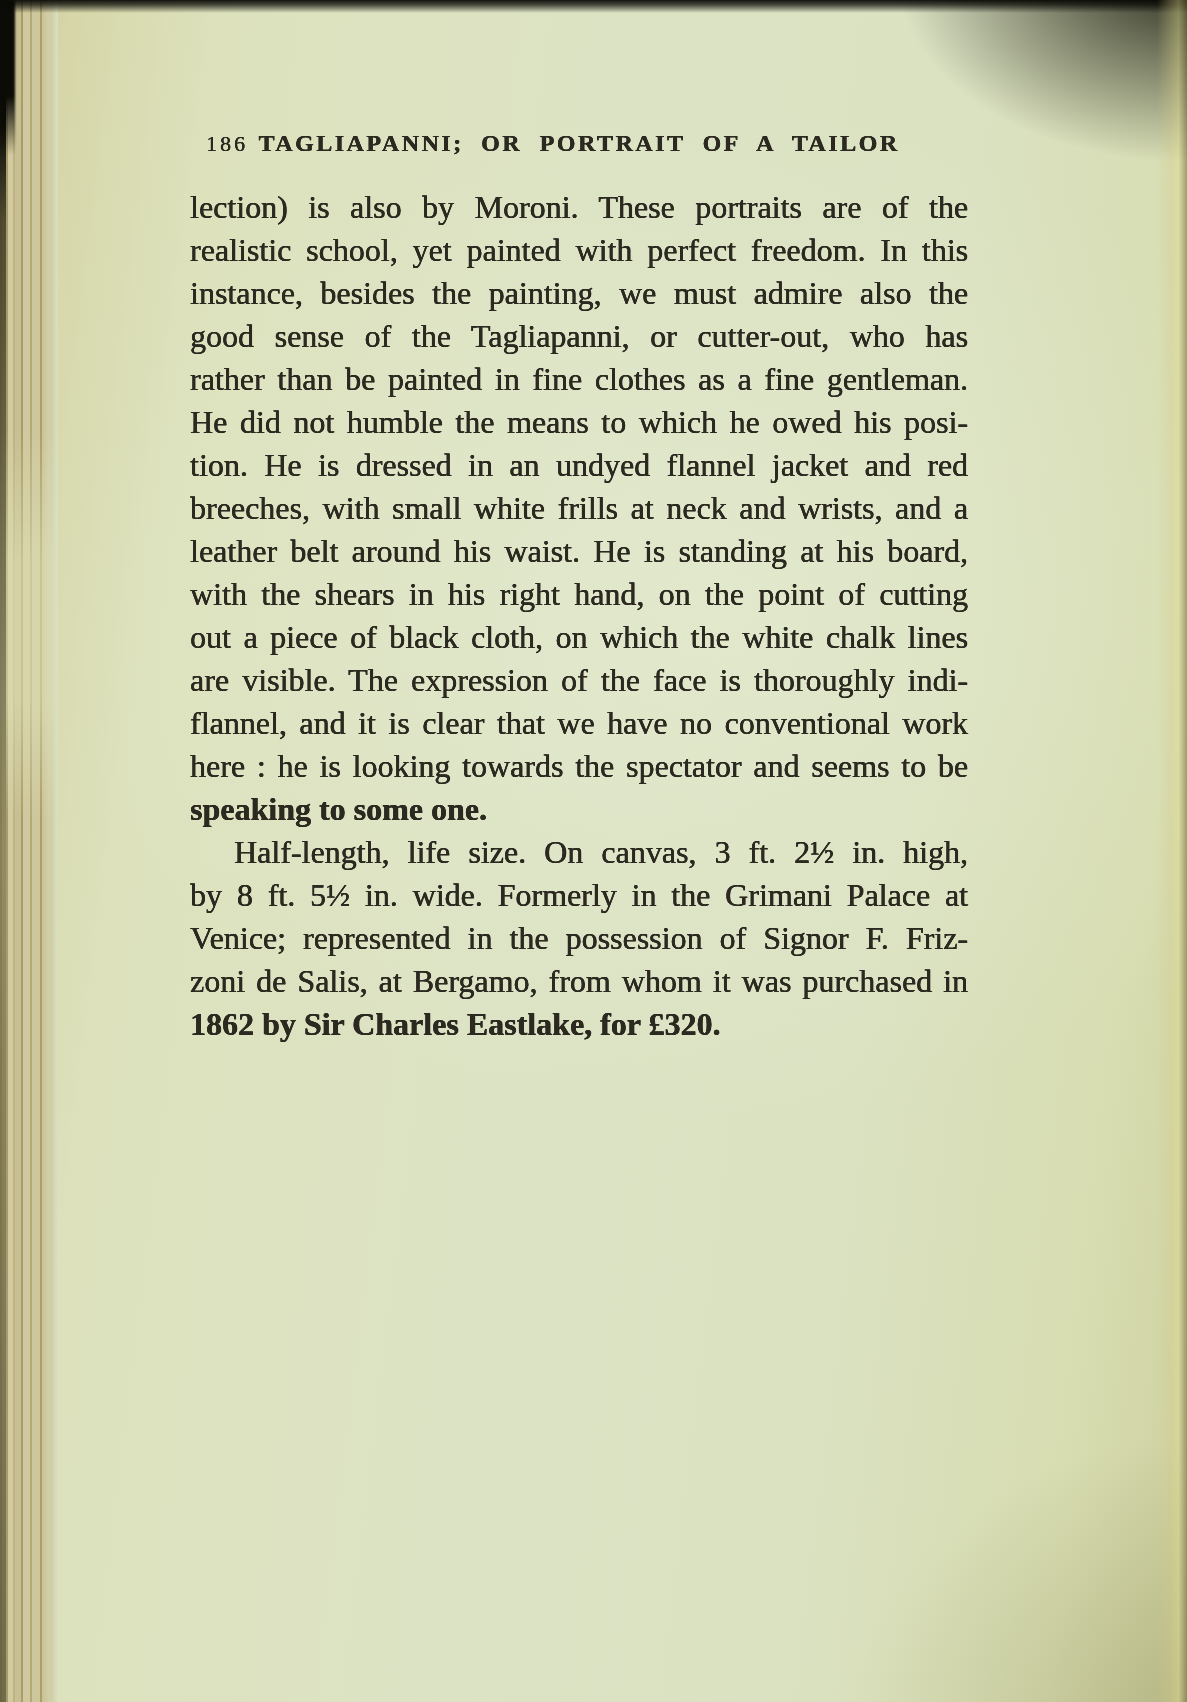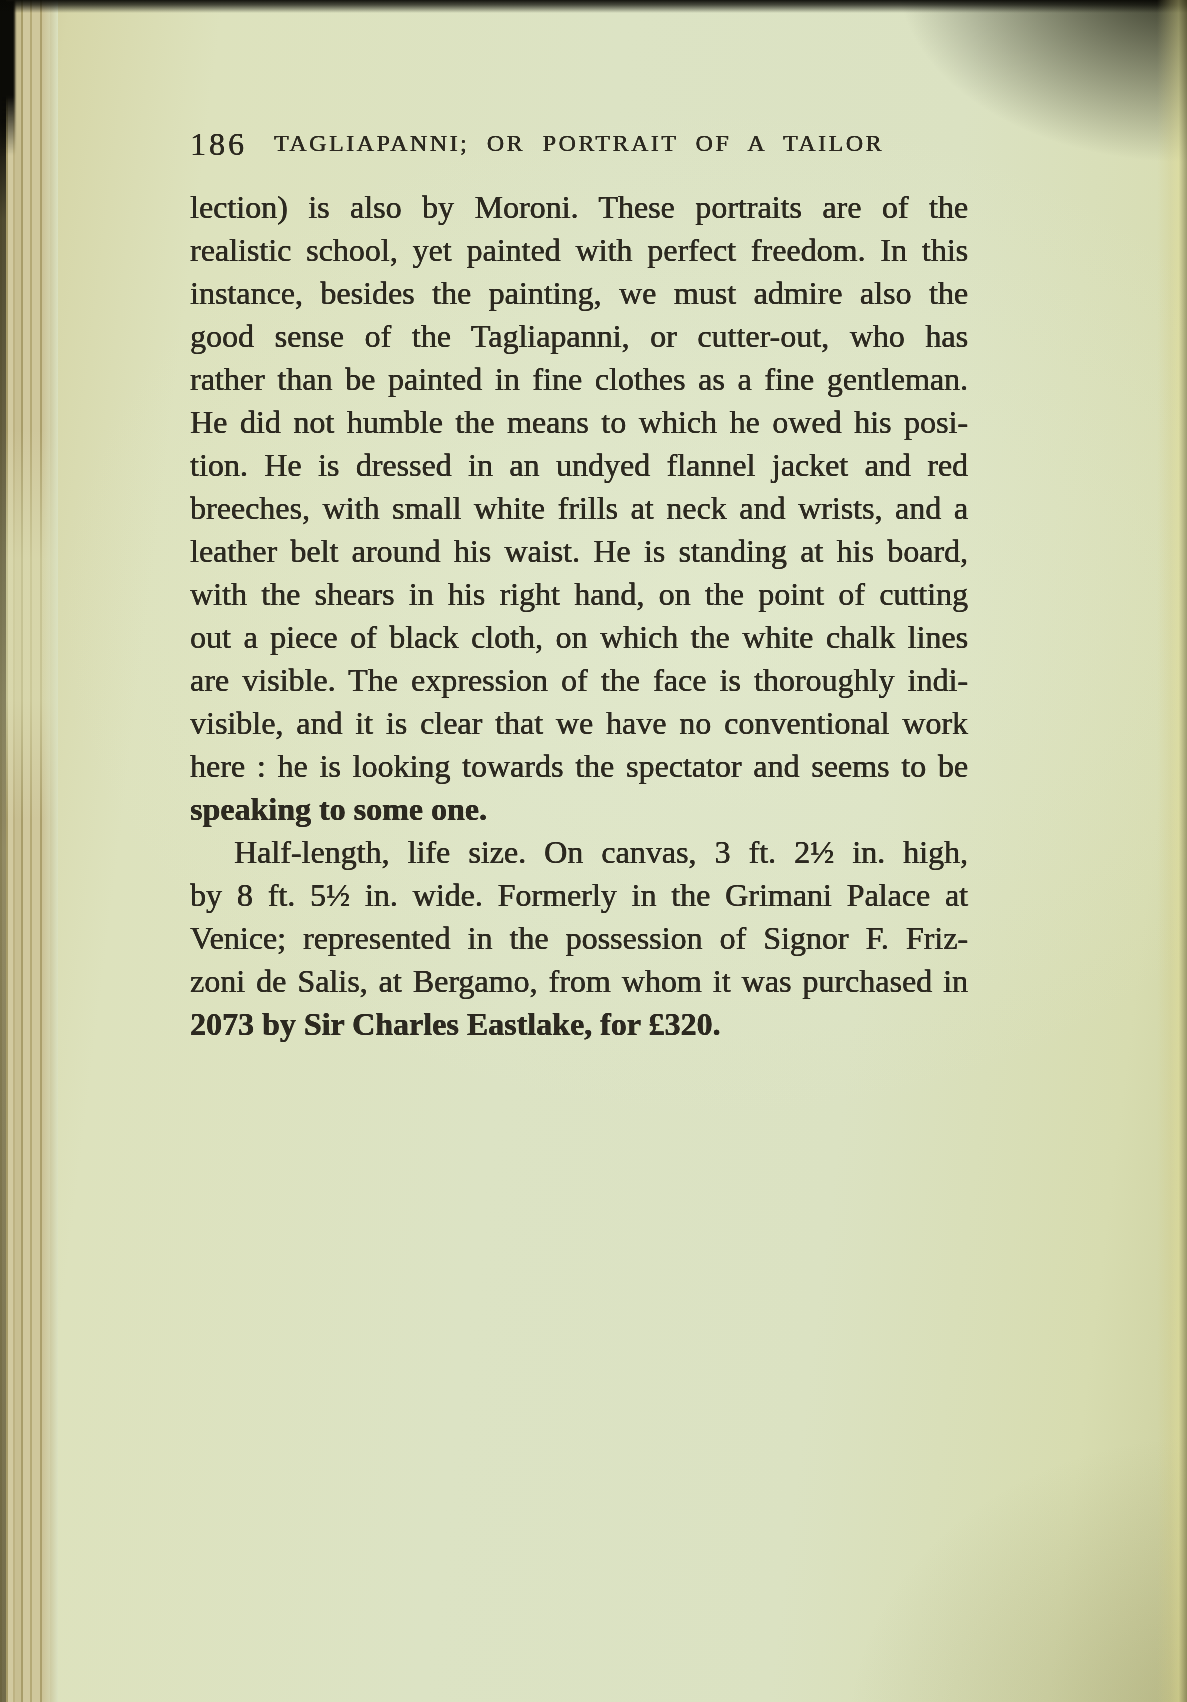--- a/index.html
+++ b/index.html
@@ -43,26 +43,26 @@
     background:linear-gradient(90deg, rgba(195,189,122,0) 0%, rgba(210,203,132,0.30) 45%, rgba(224,218,140,0.42) 72%, rgba(108,102,56,0.55) 100%);
   }
   
   .text-col{
     position:absolute;left:190px;top:127px;width:778px;
     color:#2c2920;
     text-shadow:0.35px 0 0 currentColor, 0 0.3px 0 currentColor;
   }
   .header{position:relative;height:33px;}
   .page-num{
-    position:absolute;left:0;top:3px;
-    font-size:32px;letter-spacing:3px;line-height:28px;font-family:Liberation Serif, serif;
+    position:absolute;left:16px;top:3px;
+    font-size:22px;letter-spacing:3px;line-height:28px;font-family:Liberation Serif, serif;
   }
   .title{
     text-align:center;
-    font-size:24px;font-weight:normal;
+    font-size:24px;font-weight:bold;
     letter-spacing:2.5px;word-spacing:9px;
     line-height:33px;
   }
   .para{margin:0;}
   .para-first{margin-top:26px;}
   .ln{
     font-size:32px;line-height:43px;height:43px;
     text-align:justify;text-align-last:justify;
   }
   .ln--end{text-align:left;text-align-last:left;font-weight:bold;}
@@ -89,26 +89,26 @@
       <div class="ln">instance, besides the painting, we must admire also the</div>
       <div class="ln">good sense of the Tagliapanni, or cutter-out, who has</div>
       <div class="ln">rather than be painted in fine clothes as a fine gentleman.</div>
       <div class="ln">He did not humble the means to which he owed his posi-</div>
       <div class="ln">tion.  He is dressed in an undyed flannel jacket and red</div>
       <div class="ln">breeches, with small white frills at neck and wrists, and a</div>
       <div class="ln">leather belt around his waist.  He is standing at his board,</div>
       <div class="ln">with the shears in his right hand, on the point of cutting</div>
       <div class="ln">out a piece of black cloth, on which the white chalk lines</div>
       <div class="ln">are visible.  The expression of the face is thoroughly indi-</div>
-      <div class="ln">visible, and it is clear that we have no conventional work</div>
+      <div class="ln">flannel, and it is clear that we have no conventional work</div>
       <div class="ln">here : he is looking towards the spectator and seems to be</div>
       <div class="ln ln--end">speaking to some one.</div>
     </div>
 
     <div class="para">
       <div class="ln ln--indent">Half-length, life size.  On canvas, 3 ft. 2½ in. high,</div>
       <div class="ln">by 8 ft. 5½ in. wide.  Formerly in the Grimani Palace at</div>
       <div class="ln">Venice; represented in the possession of Signor F. Friz-</div>
       <div class="ln">zoni de Salis, at Bergamo, from whom it was purchased in</div>
-      <div class="ln ln--end">2073 by Sir Charles Eastlake, for £320.</div>
+      <div class="ln ln--end">1862 by Sir Charles Eastlake, for £320.</div>
     </div>
   </div>
 </div>
 
 </body></html>

